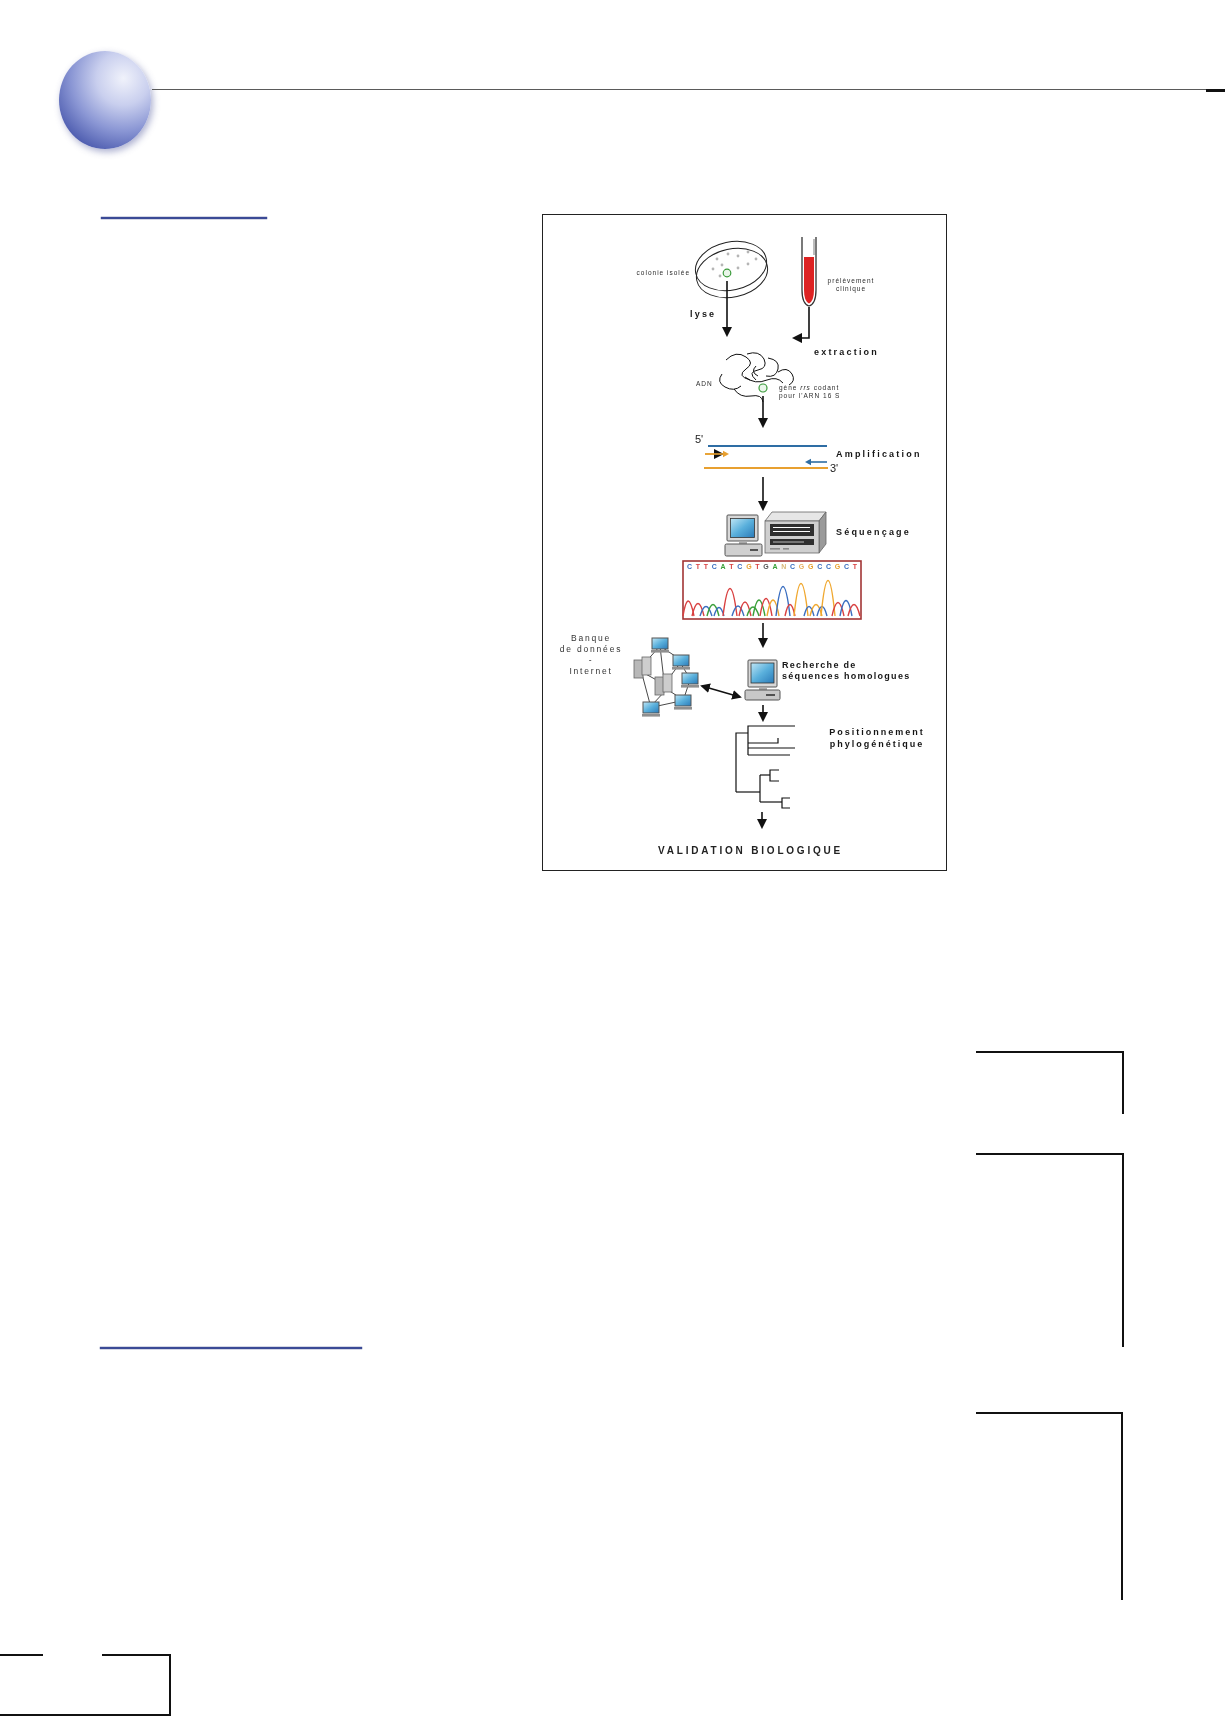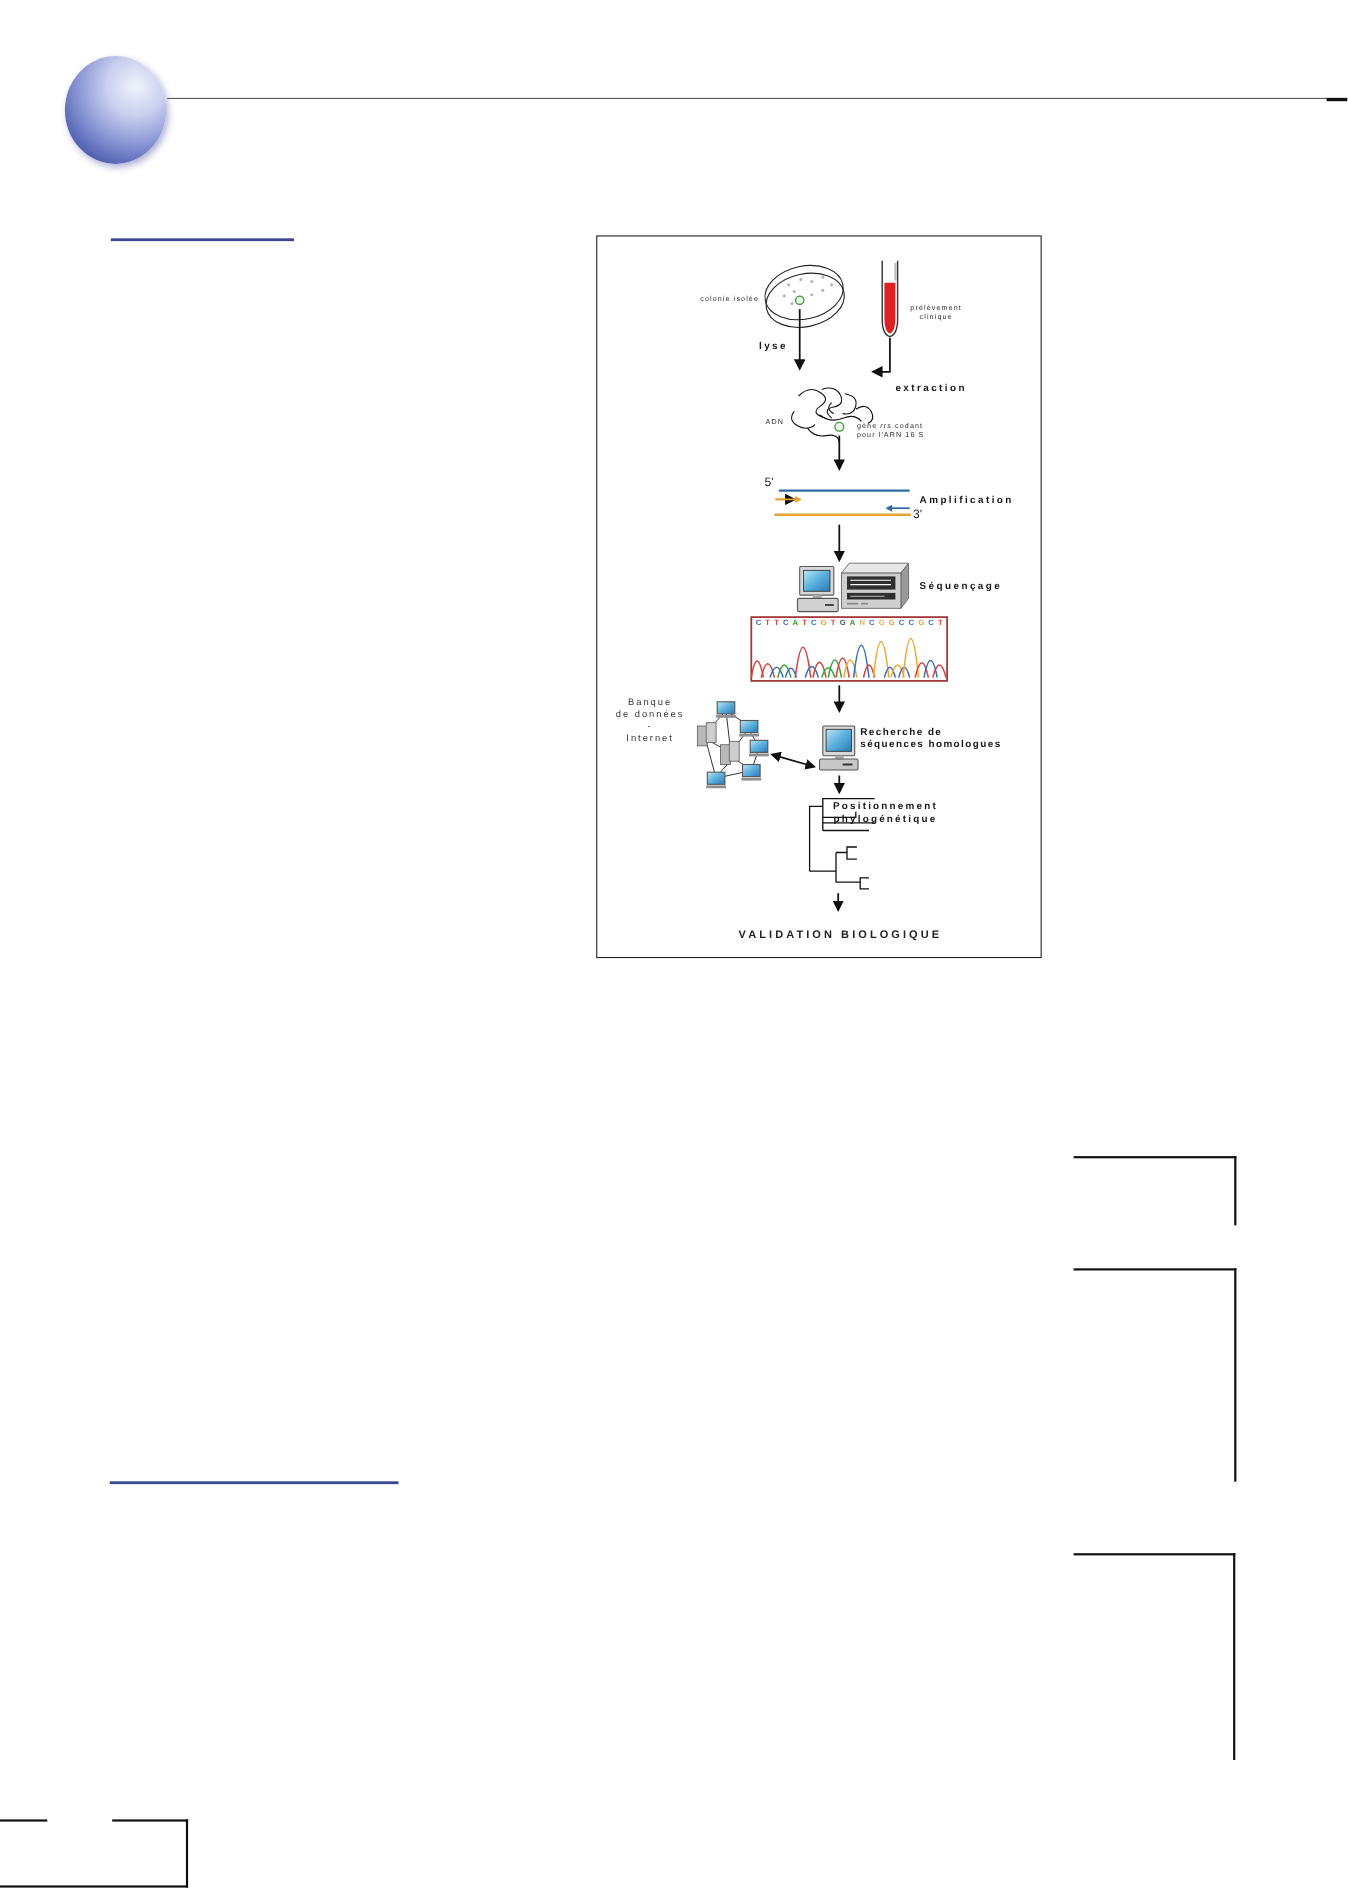--- a/index.html
+++ b/index.html
@@ -31,21 +31,21 @@
   
   .fseg { background:#111; }
 
   
   .lbl-xs   { font-size:6.5px; letter-spacing:1px; color:#2b2b2b; line-height:8px; }
   .lbl-bold { font-size:9px;  font-weight:bold; letter-spacing:2.2px; color:#161616; white-space:nowrap; }
   .lbl-prime{ font-size:11px; color:#222; }
   .banque   { font-size:8.5px; letter-spacing:1.8px; color:#333; line-height:11px; text-align:center; }
   .recherche{ font-size:9px; font-weight:bold; letter-spacing:1.3px; color:#161616; line-height:11px; text-align:left; }
   .posit    { font-size:9px; font-weight:bold; letter-spacing:2px; color:#161616; line-height:11.5px; text-align:center; }
-  .valid    { font-size:10px; font-weight:bold; letter-spacing:2.8px; color:#222; text-align:center; white-space:nowrap; }
+  .valid    { font-size:10px; font-weight:bold; letter-spacing:2.8px; color:#222; white-space:nowrap; }
   .seqrow   { width:170px; display:flex; justify-content:space-between;
               font-size:7px; font-weight:bold; line-height:7px; }
   .ital { font-style:italic; }
 </style>
 </head>
 <body>
 
 <div class="page">
 
   <div class="abs orb"></div>
@@ -291,21 +291,21 @@
     <div>de données</div>
     <div>-</div>
     <div>Internet</div>
   </div>
 
   <div class="abs recherche" style="left:782px; top:660px; width:164px;">
     <div>Recherche de</div>
     <div>séquences homologues</div>
   </div>
 
-  <div class="abs posit" style="left:744px; top:727px; width:122px;">
+  <div class="abs posit" style="left:816px; top:727px; width:122px;">
     <div>Positionnement</div>
     <div>phylogénétique</div>
   </div>
 
   <div class="abs valid" style="left:658px; top:845px; width:212px;">VALIDATION BIOLOGIQUE</div>
 
   <div class="abs bracket b1"></div>
   <div class="abs bracket b2"></div>
   <div class="abs bracket b3"></div>
 

